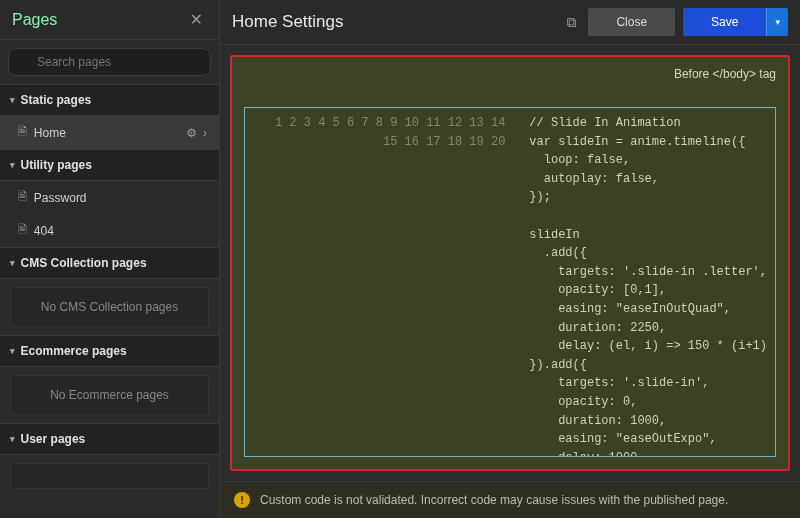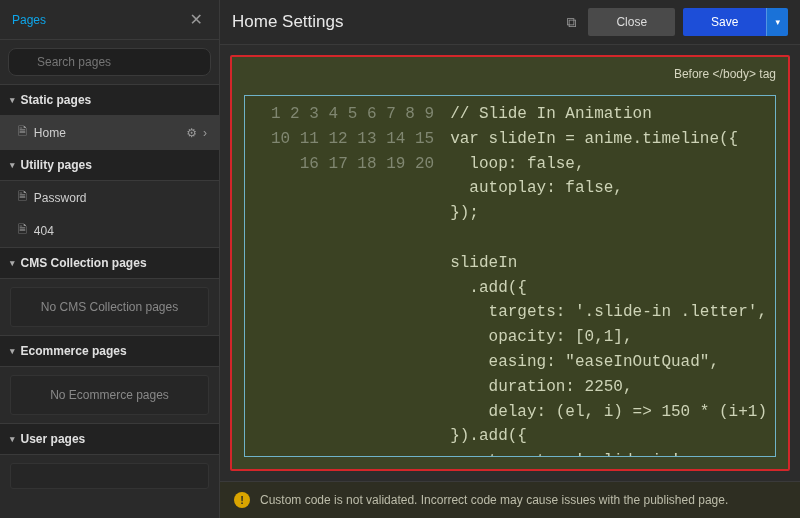--- a/index.html
+++ b/index.html
@@ -1,20 +1,20 @@
 <!DOCTYPE html>
 <html><head>
 <meta charset="utf-8">
 <style>
 * { box-sizing: border-box; margin: 0; padding: 0; }
 body { font-family: Arial, sans-serif; background: #1a1a1a; color: #d0d0d0; width: 800px; height: 518px; overflow: hidden; display: flex; }
 
 .sidebar { width: 220px; background: #2a2a2a; border-right: 1px solid #3a3a3a; display: flex; flex-direction: column; }
 .sidebar-header { display: flex; align-items: center; justify-content: space-between; padding: 10px 12px; border-bottom: 1px solid #3a3a3a; }
-.sidebar-title { font-size: 12px; color: #0ea5e9; }
+.sidebar-title { font-size: 16px; color: #86efac; }
 .close-x { color: #999; cursor: pointer; font-size: 16px; padding: 0 4px; }
 
 .search-wrap { padding: 8px; }
 .search-input { width: 100%; background: #1f1f1f; border: 1px solid #3a3a3a; border-radius: 8px; padding: 6px 28px 6px 28px; color: #aaa; font-size: 12px; position: relative; }
 .search-container { position: relative; }
 .search-container .search-ico { position: absolute; left: 16px; top: 14px; color: #888; font-size: 12px; pointer-events: none; }
 
 .section-header { display: flex; align-items: center; gap: 6px; padding: 8px 10px; background: #222; border-top: 1px solid #3a3a3a; border-bottom: 1px solid #3a3a3a; cursor: pointer; font-size: 12px; font-weight: bold; color: #e0e0e0; }
 .chev { font-size: 9px; color: #aaa; }
 
@@ -35,21 +35,21 @@
 .header-actions { display: flex; align-items: center; gap: 8px; }
 .icon-btn { background: transparent; border: none; color: #999; font-size: 14px; cursor: pointer; padding: 4px; }
 .btn { border: none; border-radius: 2px; padding: 7px 28px; font-size: 12px; cursor: pointer; }
 .btn-close { background: #4a4a4a; color: #ddd; }
 .btn-save-wrap { display: flex; }
 .btn-save { background: #1d4ed8; color: #fff; border-radius: 2px 0 0 2px; }
 .btn-save-drop { background: #1a72d8; color: #fff; border: none; border-left: 1px solid rgba(255,255,255,.25); border-radius: 0 2px 2px 0; padding: 7px 8px; cursor: pointer; font-size: 9px; }
 
 .code-section { margin: 10px; border: 2px solid #d4262a; border-radius: 2px; padding: 0; background: #3d4426; flex: 1; display: flex; flex-direction: column; overflow: hidden; }
 .code-label { padding: 10px 12px; font-size: 12px; color: #d6d6c0; text-align: right; }
-.code-editor { margin: 4px 12px 12px 12px; border: 1px solid #6fb3c9; background: #3b4223; flex: 1; display: flex; font-family: 'Courier New', monospace; font-size: 16px; overflow: hidden; }
+.code-editor { margin: 16px 12px 12px 12px; border: 1px solid #6fb3c9; background: #3b4223; flex: 1; display: flex; font-family: 'Courier New', monospace; font-size: 12px; overflow: hidden; gap: 8px; }
 .gutter { padding: 6px 8px 6px 10px; color: #808771; text-align: right; line-height: 1.55; user-select: none; }
 .code-body { padding: 6px 8px; color: #cdd3b6; line-height: 1.55; white-space: pre; flex: 1; }
 
 .warning { display: flex; align-items: center; gap: 10px; padding: 10px 14px; background: #2e2e22; border-top: 1px solid #3a3a3a; font-size: 12px; color: #bdbdaa; }
 .warn-ico { width: 16px; height: 16px; border-radius: 50%; background: #d9a400; color: #2e2e22; display: flex; align-items: center; justify-content: center; font-size: 11px; font-weight: bold; }
 </style>
 </head>
 <body>
 
 <div class="sidebar">

